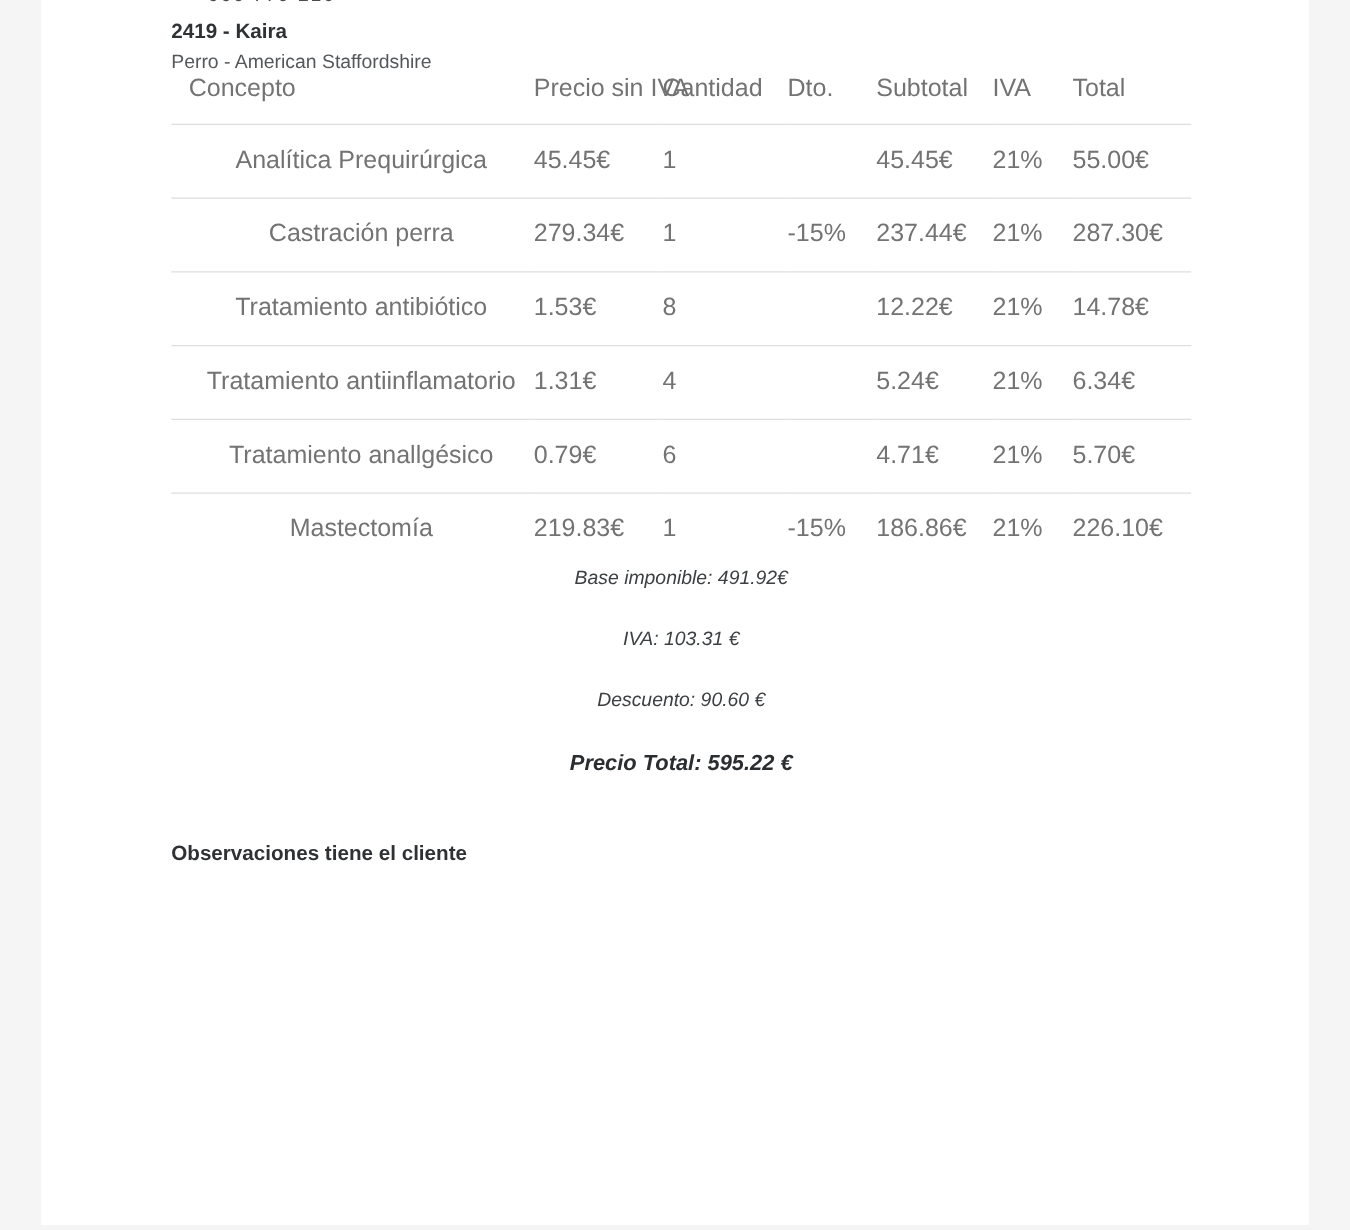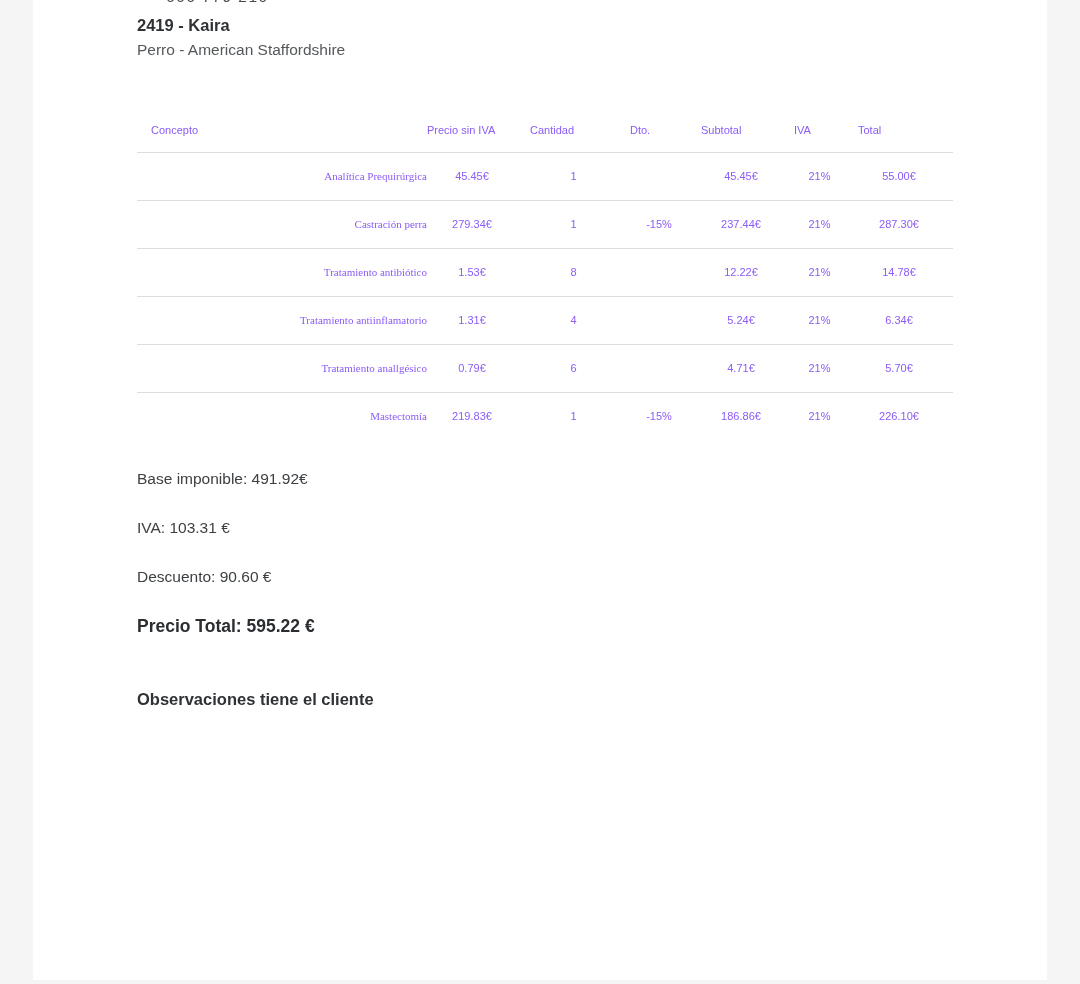--- a/index.html
+++ b/index.html
@@ -56,60 +56,58 @@
   }
   .age-line {
     font-size: 15.5px;
     color: #4a4d50;
     line-height: 20px;
     margin-top: 30px;
   }
   
   table.quote {
     width: 816px;
-    margin-top: 64px;
     border-collapse: collapse;
     table-layout: fixed;
-    font-size: 11px;
-    color: #8b5cf6;
+    font-size: 20px;
+    color: #737373;
   }
   table.quote thead th {
     font-weight: 500;
     text-align: left;
     vertical-align: bottom;
     padding: 0 13px 16px 0;
     border-bottom: 1px solid #dedede;
     white-space: nowrap;
   }
   table.quote thead th.col-0 {
     text-align: left;
     padding-left: 14px;
     padding-right: 0;
   }
   table.quote tbody td {
-    text-align: center;
+    text-align: left;
     padding: 17px 13px 18px 0;
     border-bottom: 1px solid #dedede;
     white-space: nowrap;
   }
   table.quote tbody td.col-0 {
-    text-align: right;
+    text-align: center;
     padding-left: 14px;
     padding-right: 0;
-    font-family: Liberation Serif, serif;
   }
   table.quote tbody tr:last-child td {
     border-bottom: none;
   }
   
   .totals {
-    text-align: left;
-    margin-top: 29px;
+    text-align: center;
     font-size: 15.5px;
     color: #3d4043;
+    font-style: italic;
   }
   .totals .total-line { line-height: 19px; }
   .totals .total-line + .total-line { margin-top: 30px; }
   .totals .grand-total {
     margin-top: 29px;
     font-size: 17.5px;
     font-weight: bold;
     color: #2b2e31;
     line-height: 22px;
   }

